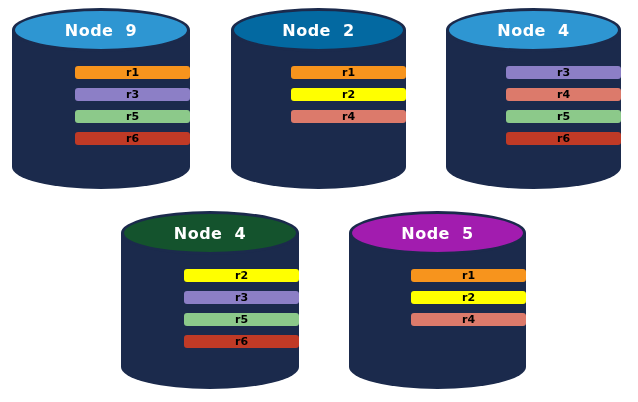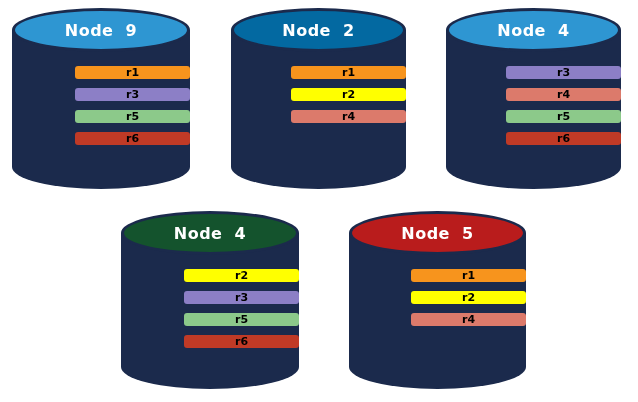--- a/index.html
+++ b/index.html
@@ -115,21 +115,21 @@
     <div class="bars">
         <div class="bar" style="background: rgb(255, 255, 0); color: rgb(0, 0, 0);">r2</div>
         <div class="bar" style="background: rgb(140, 127, 198); color: rgb(0, 0, 0);">r3</div>
         <div class="bar" style="background: rgb(140, 201, 138); color: rgb(0, 0, 0);">r5</div>
         <div class="bar" style="background: rgb(192, 58, 38); color: rgb(0, 0, 0);">r6</div>
       </div>
   </div>
 
   <div class="node node-4">
     <div class="cyl-body" style="background: rgb(27, 42, 76);"></div>
-    <div class="cyl-top" style="background: #b91c1c; border-color: rgb(27, 42, 76);">
+    <div class="cyl-top" style="background: #a21caf; border-color: rgb(27, 42, 76);">
       <span class="node-label">Node  5</span>
     </div>
     <div class="bars">
         <div class="bar" style="background: rgb(247, 148, 29); color: rgb(0, 0, 0);">r1</div>
         <div class="bar" style="background: rgb(255, 255, 0); color: rgb(0, 0, 0);">r2</div>
         <div class="bar" style="background: rgb(220, 122, 107); color: rgb(0, 0, 0);">r4</div>
       </div>
   </div>
 
 </div>

